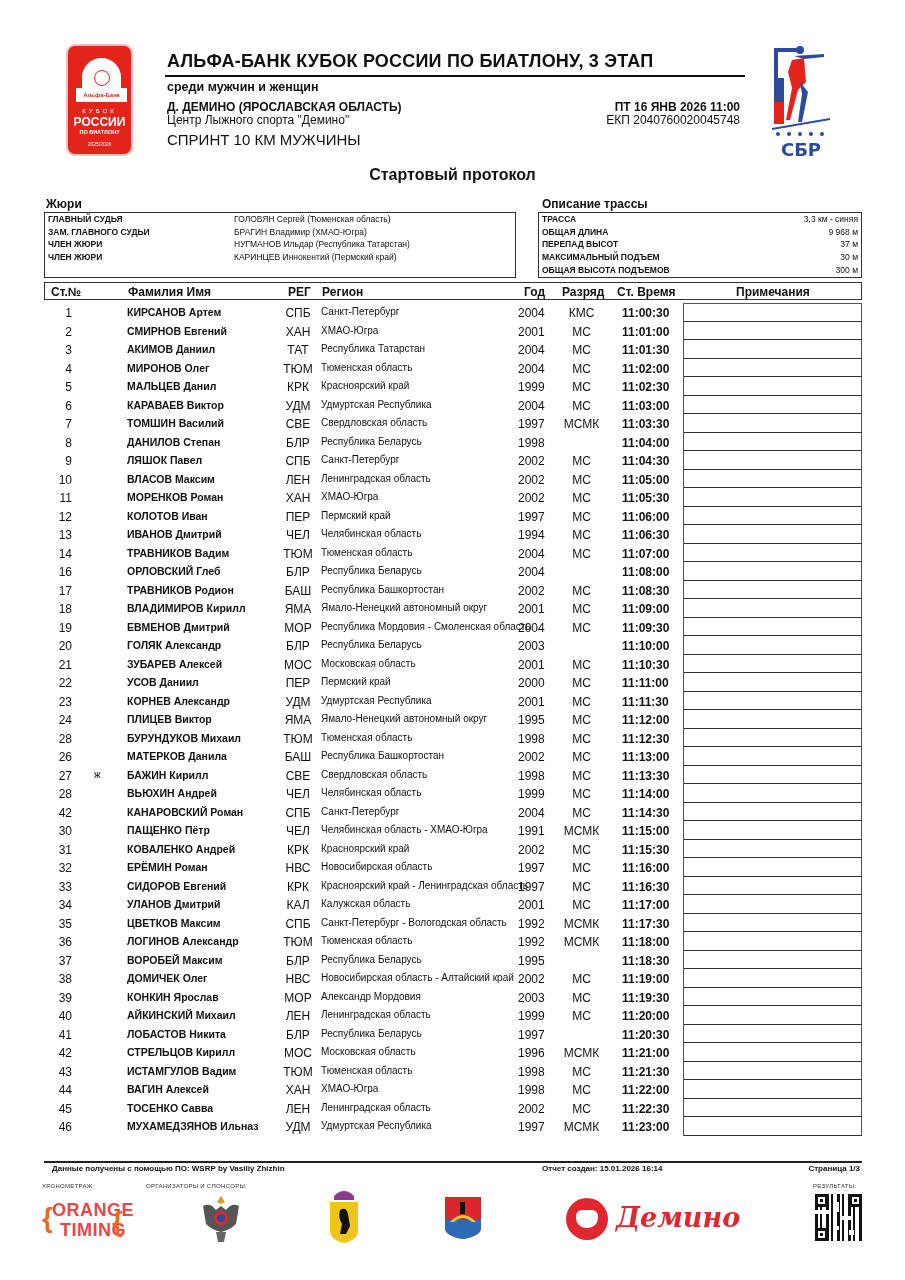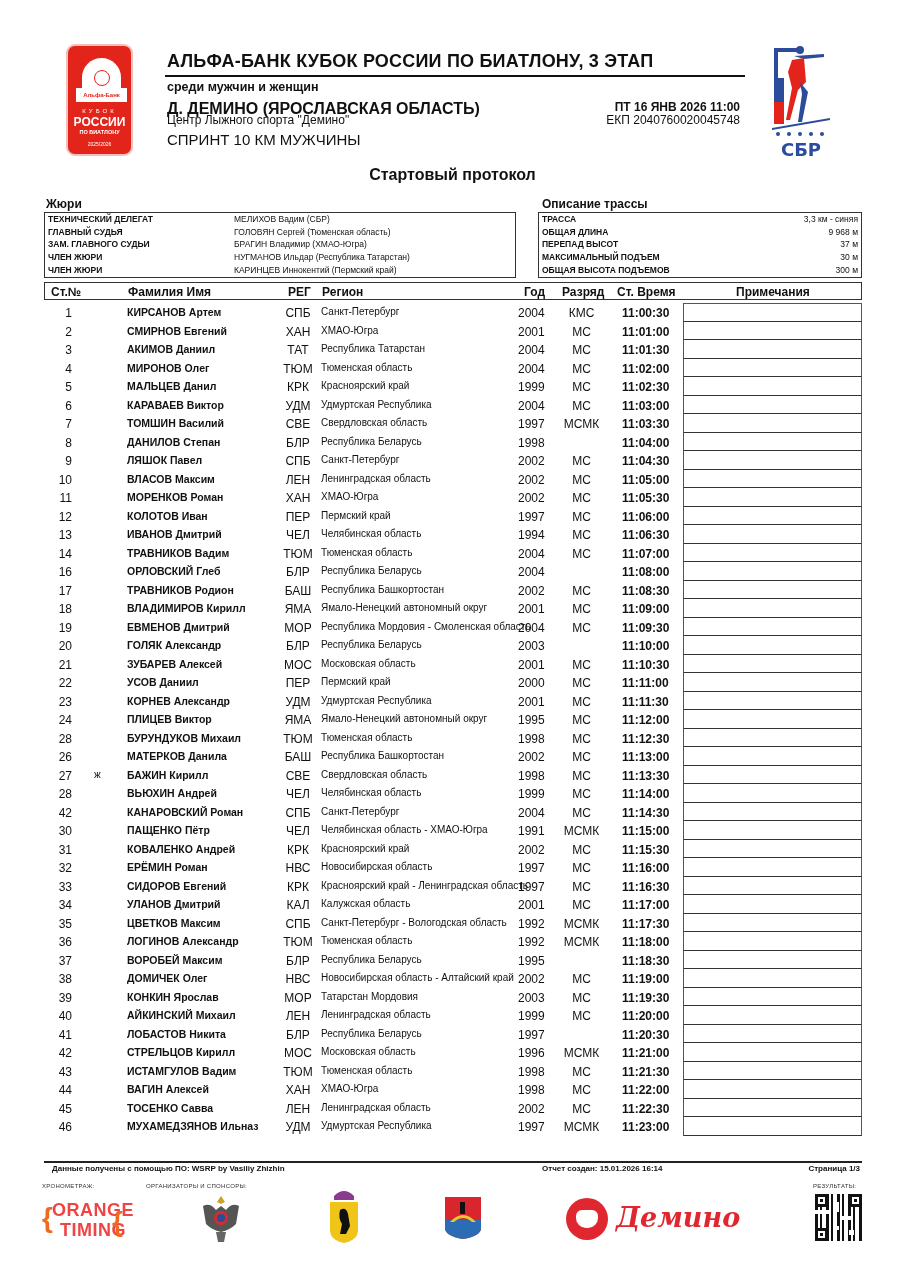--- a/index.html
+++ b/index.html
@@ -11,21 +11,21 @@
   .logo-left .disc:after { content: ""; position: absolute; left: 12px; top: 12px; width: 14px; height: 14px; border-radius: 50%; border: 1px solid #e3241b; }
   .logo-left .band { position: absolute; left: 8px; top: 42px; width: 51px; height: 14px; background: #fff; color: #e3241b; font-size: 6px; font-weight: bold; text-align: center; line-height: 14px; }
   .logo-left .kubok { position: absolute; left: 0; top: 62px; width: 100%; text-align: center; color: #fff; font-size: 6px; letter-spacing: 3px; }
   .logo-left .rossii { position: absolute; left: 0; top: 70px; width: 100%; text-align: center; color: #fff; font-size: 12px; font-weight: bold; line-height: 12px; }
   .logo-left .pob { position: absolute; left: 0; top: 83px; width: 100%; text-align: center; color: #fff; font-size: 5.5px; font-weight: bold; }
   .logo-left .yr { position: absolute; left: 0; top: 95px; width: 100%; text-align: center; color: #fff; font-size: 5px; }
 
   .title { position: absolute; left: 167px; top: 51px; font-size: 18px; font-weight: bold; letter-spacing: 0.2px; }
   .title-rule { position: absolute; left: 165px; top: 75px; width: 580px; height: 2px; background: #111; }
   .subtitle { position: absolute; left: 167px; top: 80px; font-size: 12.5px; font-weight: bold; }
-  .venue { position: absolute; left: 167px; top: 100px; font-size: 16px; font-weight: bold; }
+  .venue { position: absolute; left: 167px; top: 100px; font-size: 12px; font-weight: bold; }
   .venue2 { position: absolute; left: 167px; top: 113px; font-size: 12px; }
   .event { position: absolute; left: 167px; top: 131px; font-size: 15px; font-weight: normal; }
   .date { position: absolute; right: 165px; top: 100px; font-size: 12px; font-weight: bold; text-align: right; }
   .ekp { position: absolute; right: 165px; top: 113px; font-size: 12px; text-align: right; }
 
   .logo-right { position: absolute; left: 770px; top: 42px; width: 62px; height: 118px; }
   .doc-title { position: absolute; left: 0; width: 905px; top: 166px; text-align: center; font-size: 16px; font-weight: bold; }
 
   .sect-label { position: absolute; font-size: 12px; font-weight: bold; text-align: center; }
   .jury-box { position: absolute; left: 44px; top: 212px; width: 472px; height: 66px; border: 1px solid #333; }
@@ -112,24 +112,20 @@
     </g>
     <text x="31" y="114" text-anchor="middle" font-family="DejaVu Sans, sans-serif" font-weight="bold" font-size="18" fill="#2b4b9b">СБР</text>
   </svg>
 </div>
 
 <div class="doc-title">Стартовый протокол</div>
 
 <div class="sect-label" style="left:46px; top:197px;">Жюри</div>
 <div class="jury-box">
   <div class="kv-row">
-      <span class="k">ТЕХНИЧЕСКИЙ ДЕЛЕГАТ</span>
-      <span class="v">МЕЛИХОВ Вадим (СБР)</span>
-    </div>
-  <div class="kv-row">
       <span class="k">ГЛАВНЫЙ СУДЬЯ</span>
       <span class="v">ГОЛОВЯН Сергей (Тюменская область)</span>
     </div>
   <div class="kv-row">
       <span class="k">ЗАМ. ГЛАВНОГО СУДЬИ</span>
       <span class="v">БРАГИН Владимир (ХМАО-Югра)</span>
     </div>
   <div class="kv-row">
       <span class="k">ЧЛЕН ЖЮРИ</span>
       <span class="v">НУГМАНОВ Ильдар (Республика Татарстан)</span>
@@ -581,21 +577,21 @@
       <span class="c-year">2002</span>
       <span class="c-rank">МС</span>
       <span class="c-time">11:19:00</span>
       <div class="c-note"></div>
     </div>
     <div class="row">
       <span class="c-no">39</span>
       <span class="c-flag"></span>
       <span class="c-name">КОНКИН Ярослав</span>
       <span class="c-reg">МОР</span>
-      <span class="c-region">Татарстан Мордовия</span>
+      <span class="c-region">Александр Мордовия</span>
       <span class="c-year">2003</span>
       <span class="c-rank">МС</span>
       <span class="c-time">11:19:30</span>
       <div class="c-note"></div>
     </div>
     <div class="row">
       <span class="c-no">40</span>
       <span class="c-flag"></span>
       <span class="c-name">АЙКИНСКИЙ Михаил</span>
       <span class="c-reg">ЛЕН</span>

